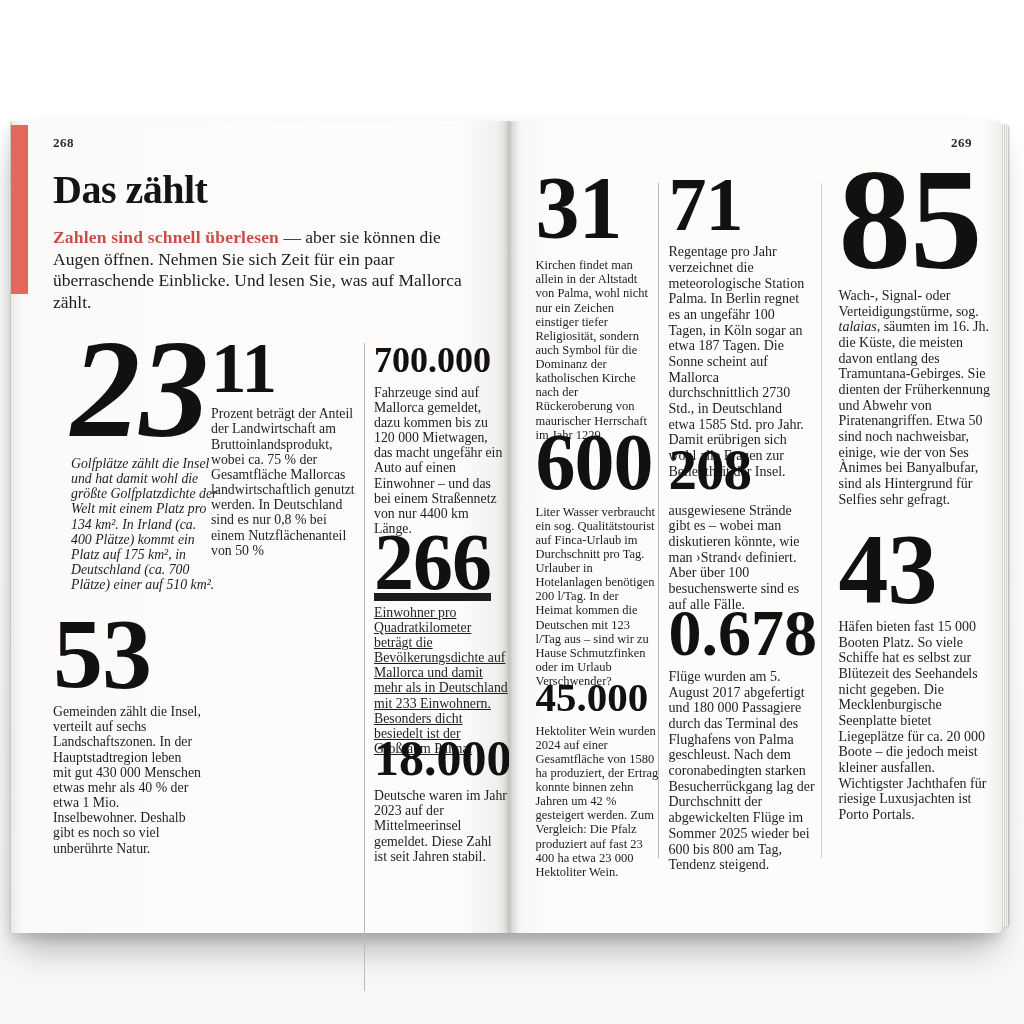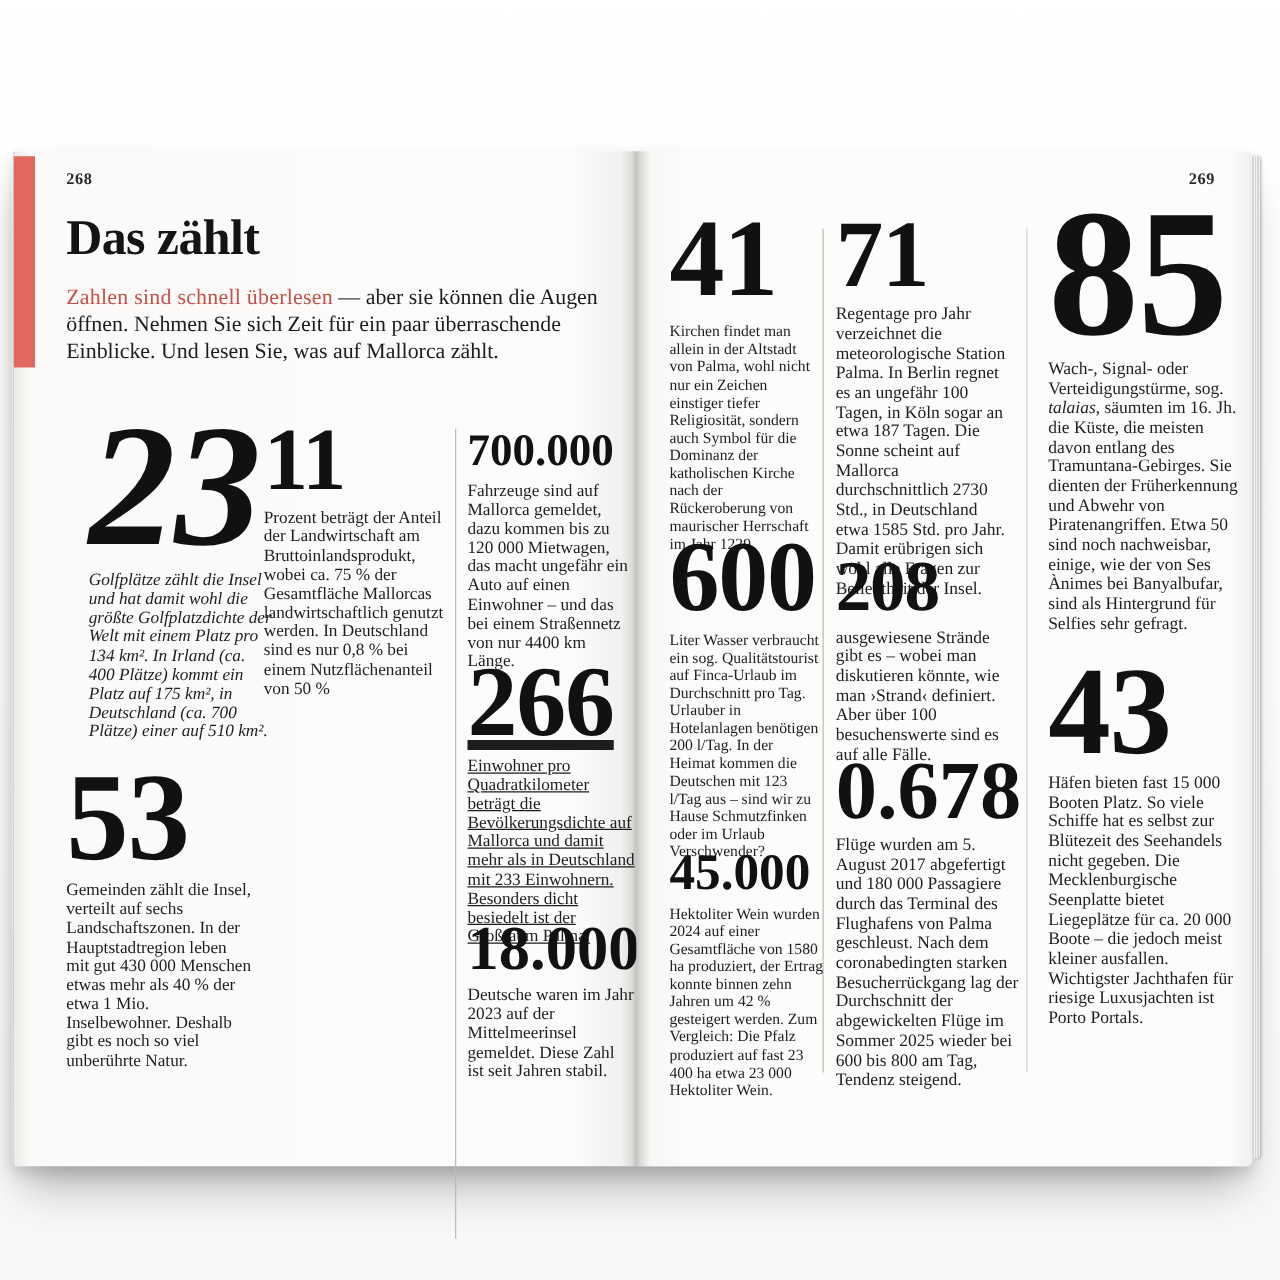--- a/index.html
+++ b/index.html
@@ -48,21 +48,21 @@
   .pagenum.pn-left{left:42px;}
   .pagenum.pn-right{right:30px;}
   .title{
     position:absolute;left:42px;top:48px;margin:0;
     font-size:40px;font-weight:bold;letter-spacing:-.5px;line-height:1.05;color:#141414;
   }
   .lead{
     position:absolute;left:42px;top:106px;width:428px;margin:0;
     font-size:17.5px;line-height:1.24;color:#1c1c1c;
   }
-  .lead .hl{font-weight:normal;letter-spacing:.2px;}
+  .lead .hl{font-weight:bold;letter-spacing:.2px;}
   .stat{position:absolute;}
   .stat-num{
     font-weight:bold;line-height:.82;letter-spacing:-1px;color:#111;
     white-space:nowrap;
   }
   .stat-text{margin-top:9px;font-size:13.8px;line-height:1.1;color:#1e1e1e;}
   .page-right .stat-text{font-size:14px;line-height:1.12;}
   .page-right .col-narrow .stat-text{font-size:12.5px;line-height:1.13;}
   .vrule{position:absolute;width:1px;background:#bdbbb8;}
   .vrule.faint{background:#d2d0cd;}
@@ -114,21 +114,21 @@
       </div>
     </div>
 
     <div class="page page-right">
       <div class="pagenum pn-right">269</div>
 
       <div class="vrule" style="left:149px;top:62px;height:675px;"></div>
       <div class="vrule faint" style="left:312px;top:62px;height:675px;"></div>
 
       <div class="stat col-narrow" style="left:27px;top:51px;width:122px;">
-        <div class="stat-num" style="font-size:88px;">41</div>
+        <div class="stat-num" style="font-size:88px;">31</div>
         <div class="stat-text" style="margin-top:14px;">Kirchen findet man allein in der Altstadt von Palma, wohl nicht nur ein Zeichen einstiger tiefer Religiosität, sondern auch Symbol für die Dominanz der katholischen Kirche nach der Rückeroberung von maurischer Herrschaft im Jahr 1229.</div>
       </div>
 
       <div class="stat col-narrow" style="left:27px;top:309px;width:122px;">
         <div class="stat-num" style="font-size:80px;">600</div>
         <div class="stat-text">Liter Wasser verbraucht ein sog. Qualitätstourist auf Finca-Urlaub im Durchschnitt pro Tag. Urlauber in Hotelanlagen benötigen 200 l/Tag. In der Heimat kommen die Deutschen mit 123 l/Tag aus – sind wir zu Hause Schmutzfinken oder im Urlaub Verschwender?</div>
       </div>
 
       <div class="stat col-narrow" style="left:27px;top:560px;width:126px;">
         <div class="stat-num" style="font-size:41px;letter-spacing:0;">45.000</div>

